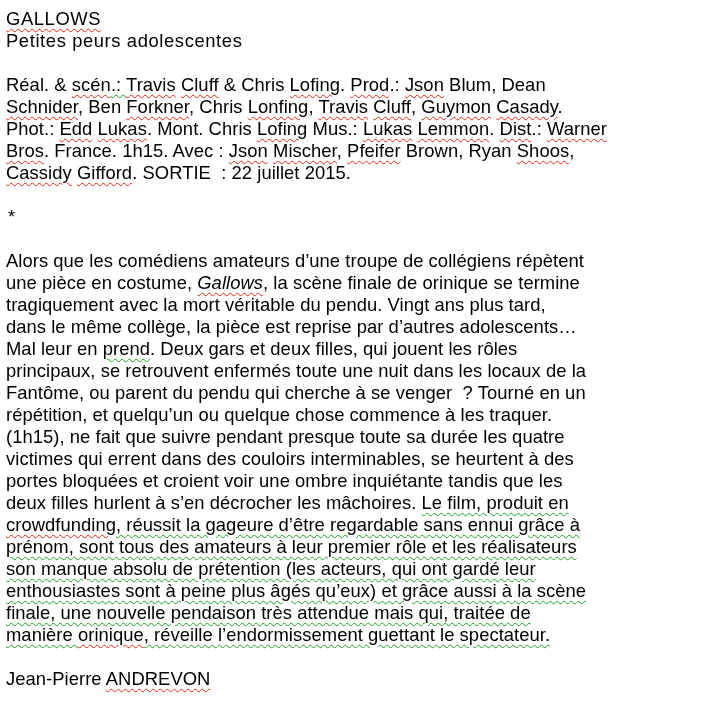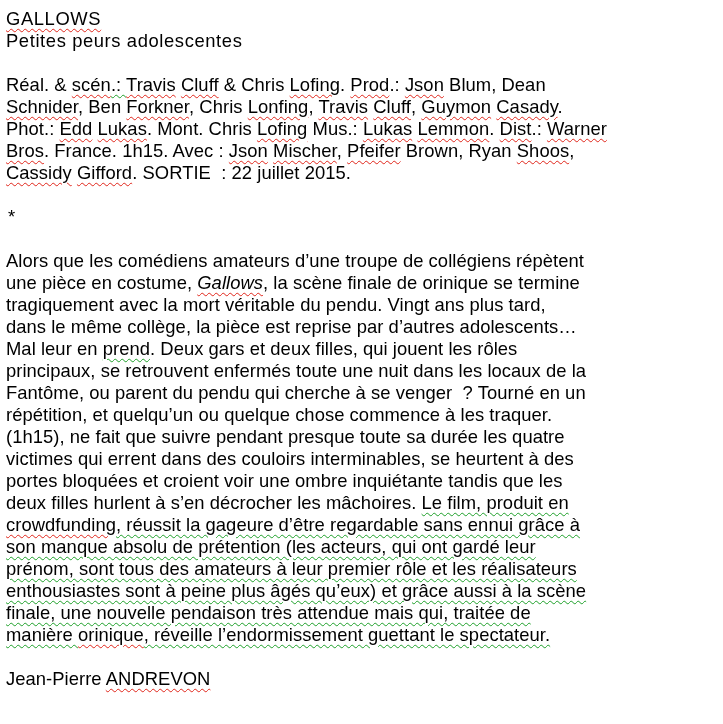--- a/index.html
+++ b/index.html
@@ -42,21 +42,21 @@
       <span class="line"><span>dans le même collège, la pièce est reprise par d’autres adolescents…</span></span>
       <span class="line"><span>Mal leur en </span><span class="sp-green">prend</span><span>. Deux gars et deux filles, qui jouent les rôles</span></span>
       <span class="line"><span>principaux, se retrouvent enfermés toute une nuit dans les locaux de la</span></span>
       <span class="line"><span>Fantôme, ou parent du pendu qui cherche à se venger  ? Tourné en un</span></span>
       <span class="line"><span>répétition, et quelqu’un ou quelque chose commence à les traquer.</span></span>
       <span class="line"><span>(1h15), ne fait que suivre pendant presque toute sa durée les quatre</span></span>
       <span class="line"><span>victimes qui errent dans des couloirs interminables, se heurtent à des</span></span>
       <span class="line"><span>portes bloquées et croient voir une ombre inquiétante tandis que les</span></span>
       <span class="line"><span>deux filles hurlent à s’en décrocher les mâchoires. </span><span class="sp-green">Le film, produit en</span></span>
       <span class="line"><span class="sp-red">crowdfunding</span><span class="sp-green">, réussit la gageure d’être regardable sans ennui grâce à</span></span>
+      <span class="line"><span class="sp-green">prénom, sont tous des amateurs à leur premier rôle et les réalisateurs</span></span>
       <span class="line"><span class="sp-green">son manque absolu de prétention (les acteurs, qui ont gardé leur</span></span>
-      <span class="line"><span class="sp-green">prénom, sont tous des amateurs à leur premier rôle et les réalisateurs</span></span>
       <span class="line"><span class="sp-green">enthousiastes sont à peine plus âgés qu’eux) et grâce aussi à la scène</span></span>
       <span class="line"><span class="sp-green">finale, une nouvelle pendaison très attendue mais qui, traitée de</span></span>
       <span class="line"><span class="sp-green">manière </span><span class="sp-red">orinique</span><span class="sp-green">, réveille l’endormissement guettant le spectateur.</span></span>
     </div>
   <span class="blank"></span>
   <div id="sig" class="line"><span>Jean-Pierre </span><span class="sp-red">ANDREVON</span></div>
 </div>
 
 </body></html>

